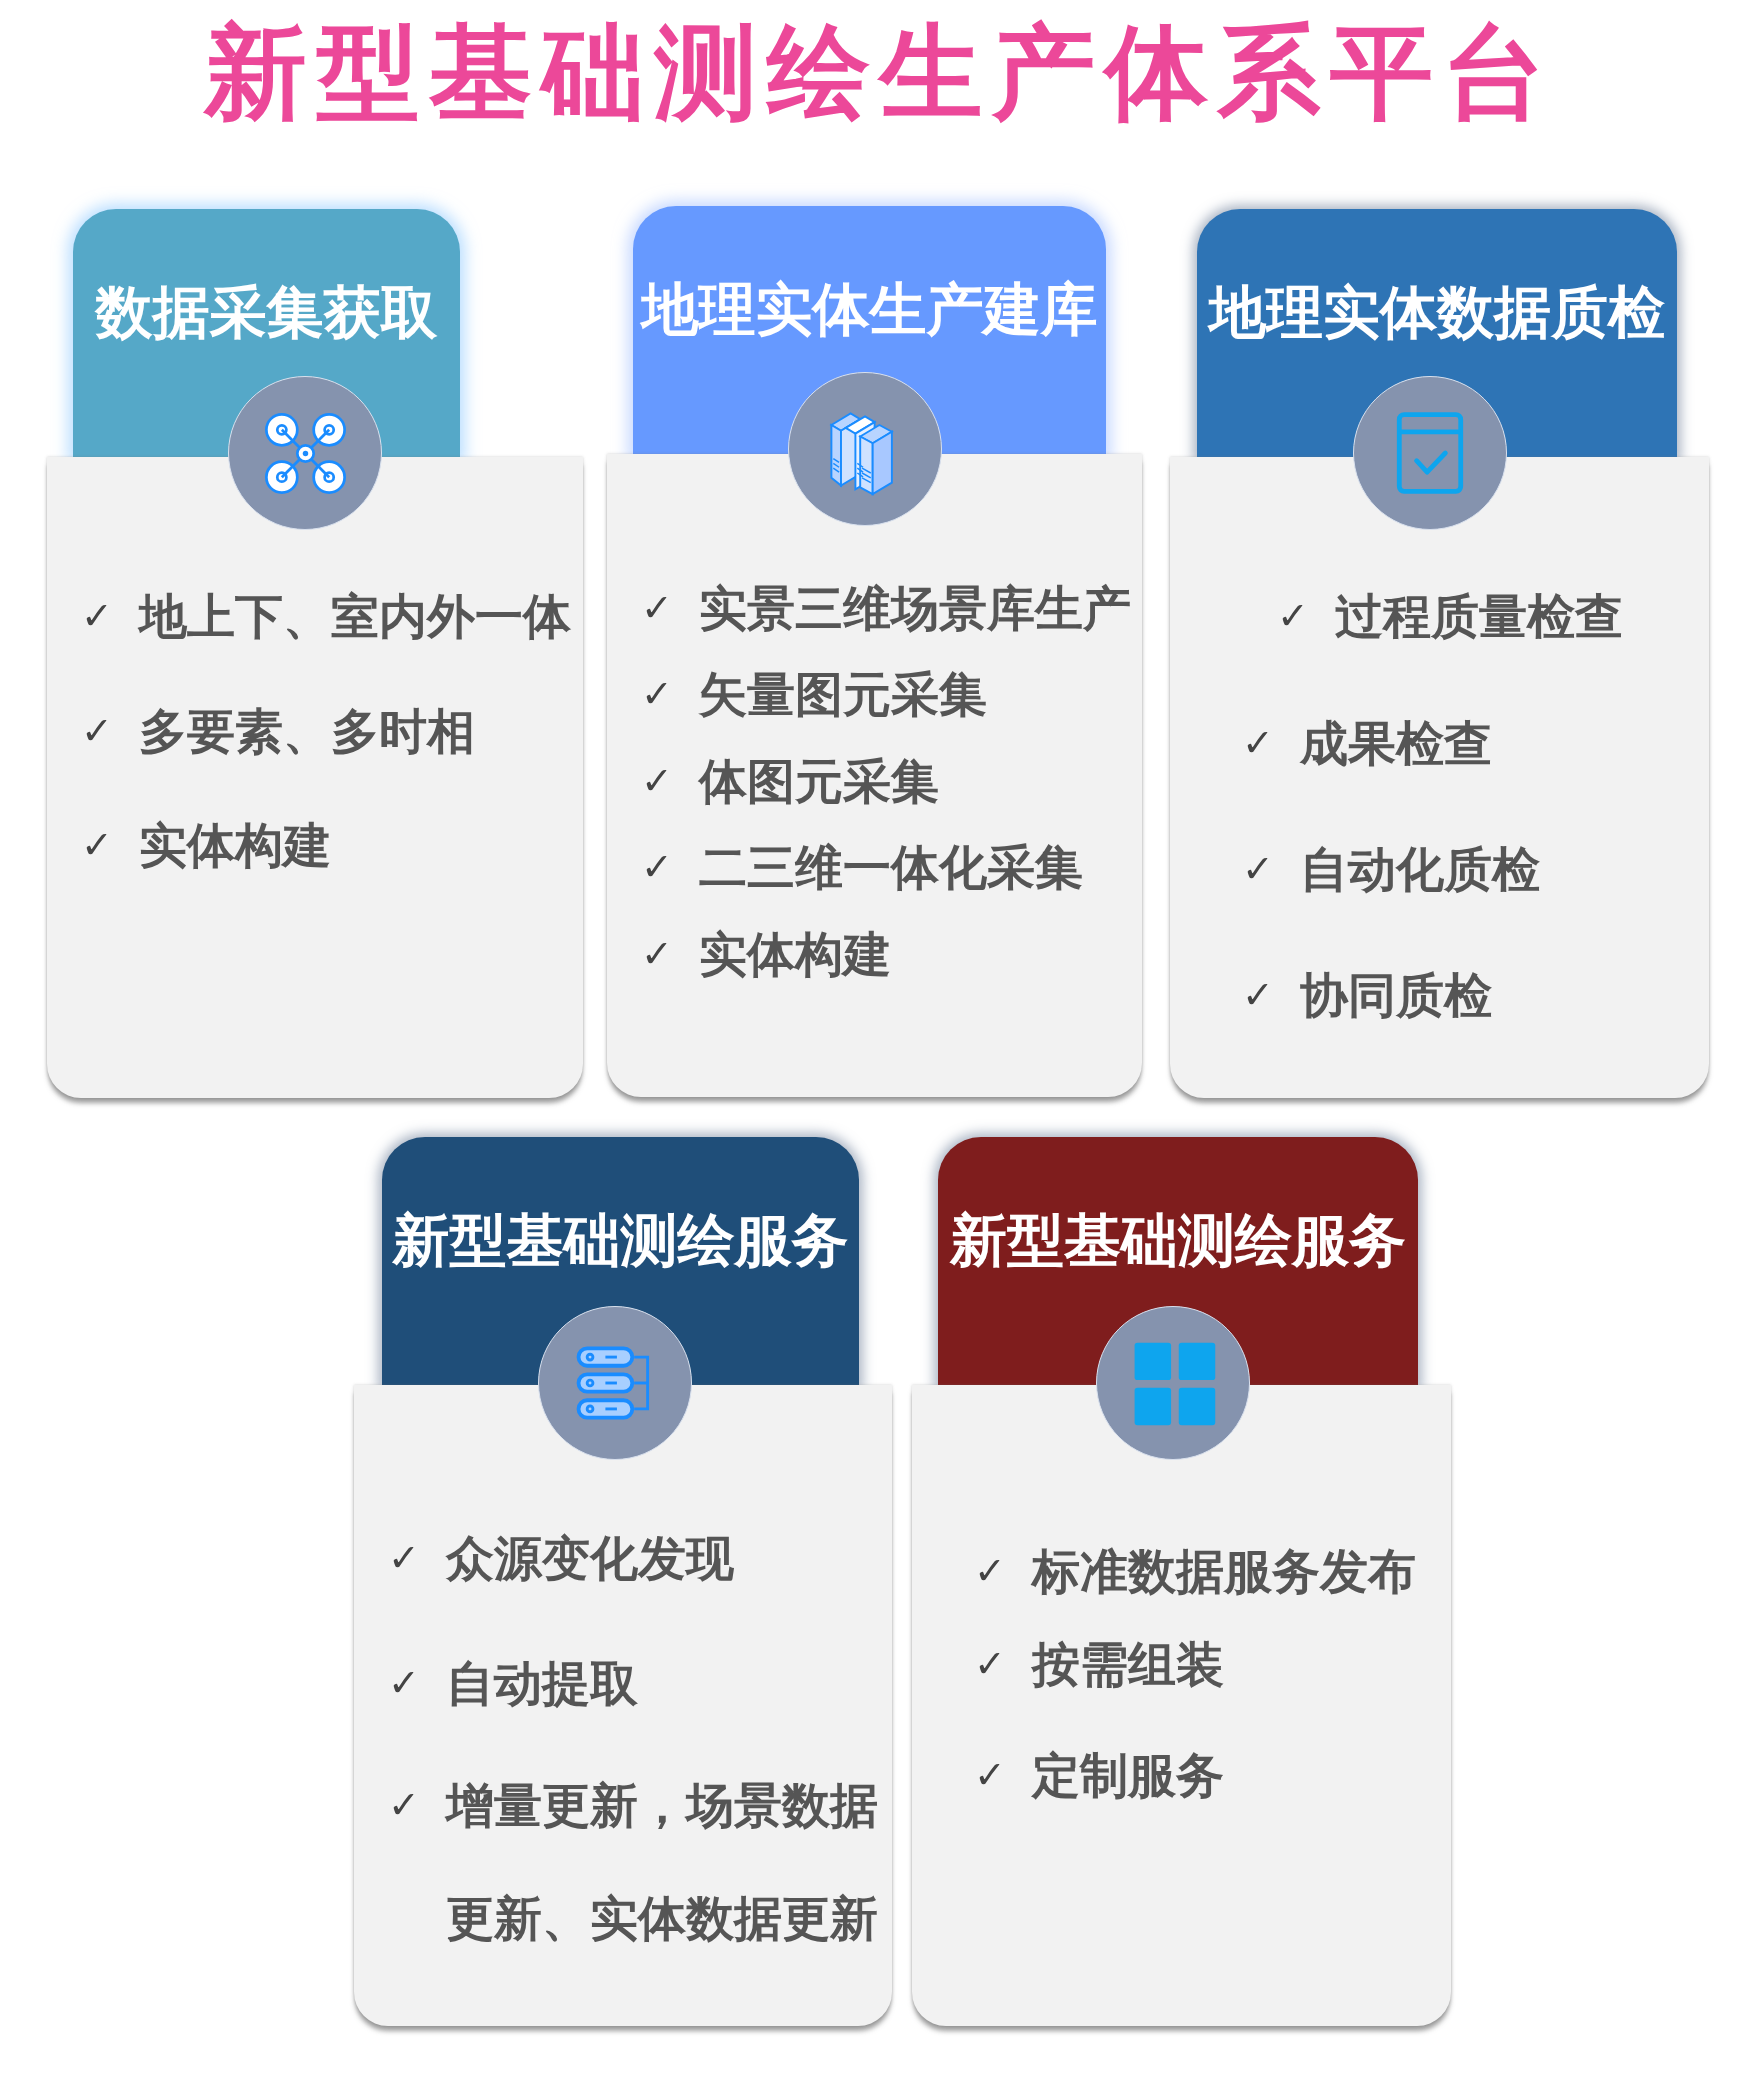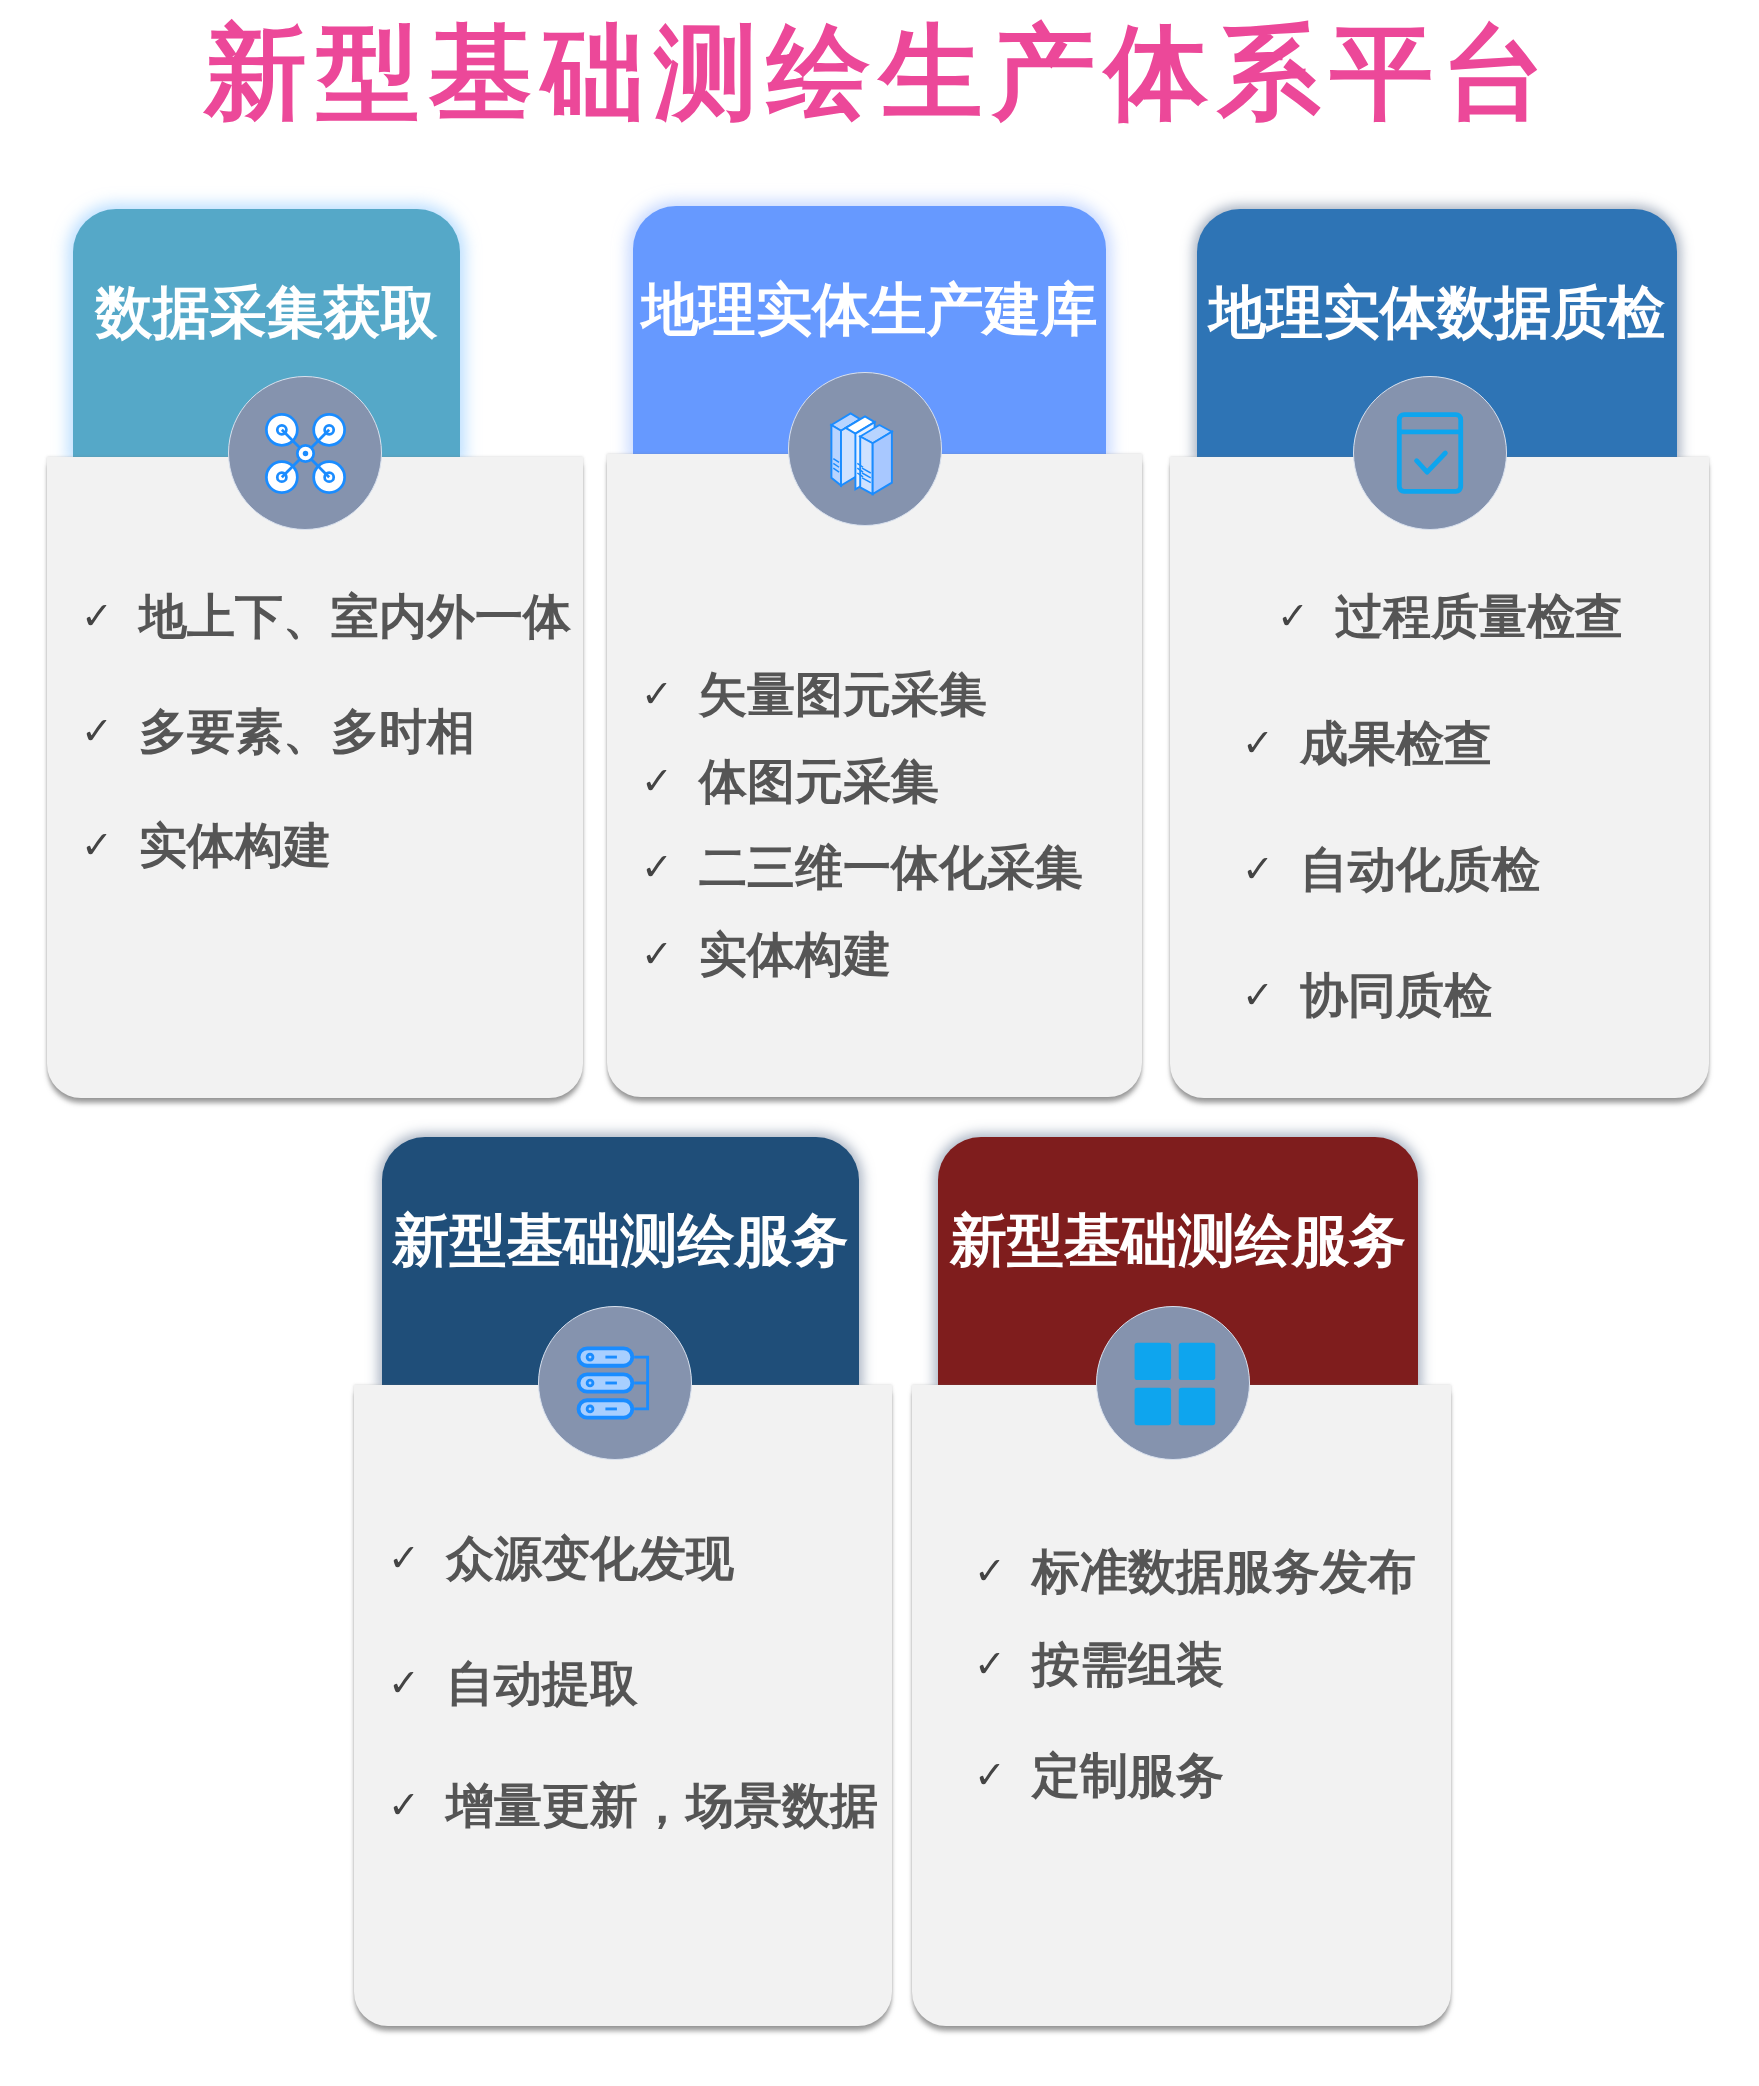--- a/index.html
+++ b/index.html
@@ -63,20 +63,23 @@
       <circle cx="50" cy="50" r="3" fill="#1a8cff"></circle>
     </svg>
   </div>
 </div>
 
 <div class="card">
   <div class="card-head" style="left:633px; top:206px; width:473px; height:253px; background:#6699ff; box-shadow:0 0 14.4px 4.8px rgba(160,190,255,0.6);">
     <div class="head-title">地理实体生产建库</div>
   </div>
   <div class="card-body" style="left:607px; top:454px; width:535px; height:643px;">
+    <div class="item" style="left:34px; top:125px;">
+      <span class="check">✓</span><span class="text">实景三维场景库生产</span>
+    </div>
     <div class="item" style="left:34px; top:211px;">
       <span class="check">✓</span><span class="text">矢量图元采集</span>
     </div>
     <div class="item" style="left:34px; top:298px;">
       <span class="check">✓</span><span class="text">体图元采集</span>
     </div>
     <div class="item" style="left:34px; top:384px;">
       <span class="check">✓</span><span class="text">二三维一体化采集</span>
     </div>
     <div class="item" style="left:34px; top:471px;">
@@ -144,20 +147,23 @@
   <div class="card-body" style="left:354px; top:1385px; width:538px; height:641px;">
     <div class="item" style="left:34px; top:144px;">
       <span class="check">✓</span><span class="text">众源变化发现</span>
     </div>
     <div class="item" style="left:34px; top:269px;">
       <span class="check">✓</span><span class="text">自动提取</span>
     </div>
     <div class="item" style="left:34px; top:391px;">
       <span class="check">✓</span><span class="text">增量更新，场景数据</span>
     </div>
+    <div class="item cont" style="left:34px; top:504px;">
+      <span class="check">✓</span><span class="text">更新、实体数据更新</span>
+    </div>
   </div>
   <div class="icon-circle" style="left:538px; top:1306px;">
     <svg width="96" height="96" viewBox="0 0 100 100">
       <g fill="#a8cfff" stroke="#1a8cff" stroke-width="4">
         <rect x="12" y="14" width="56" height="18" rx="9"></rect>
         <rect x="12" y="41" width="56" height="18" rx="9"></rect>
         <rect x="12" y="68" width="56" height="18" rx="9"></rect>
       </g>
       <g stroke="#1a8cff" stroke-width="3" fill="none">
         <circle cx="24" cy="23" r="3"></circle>

